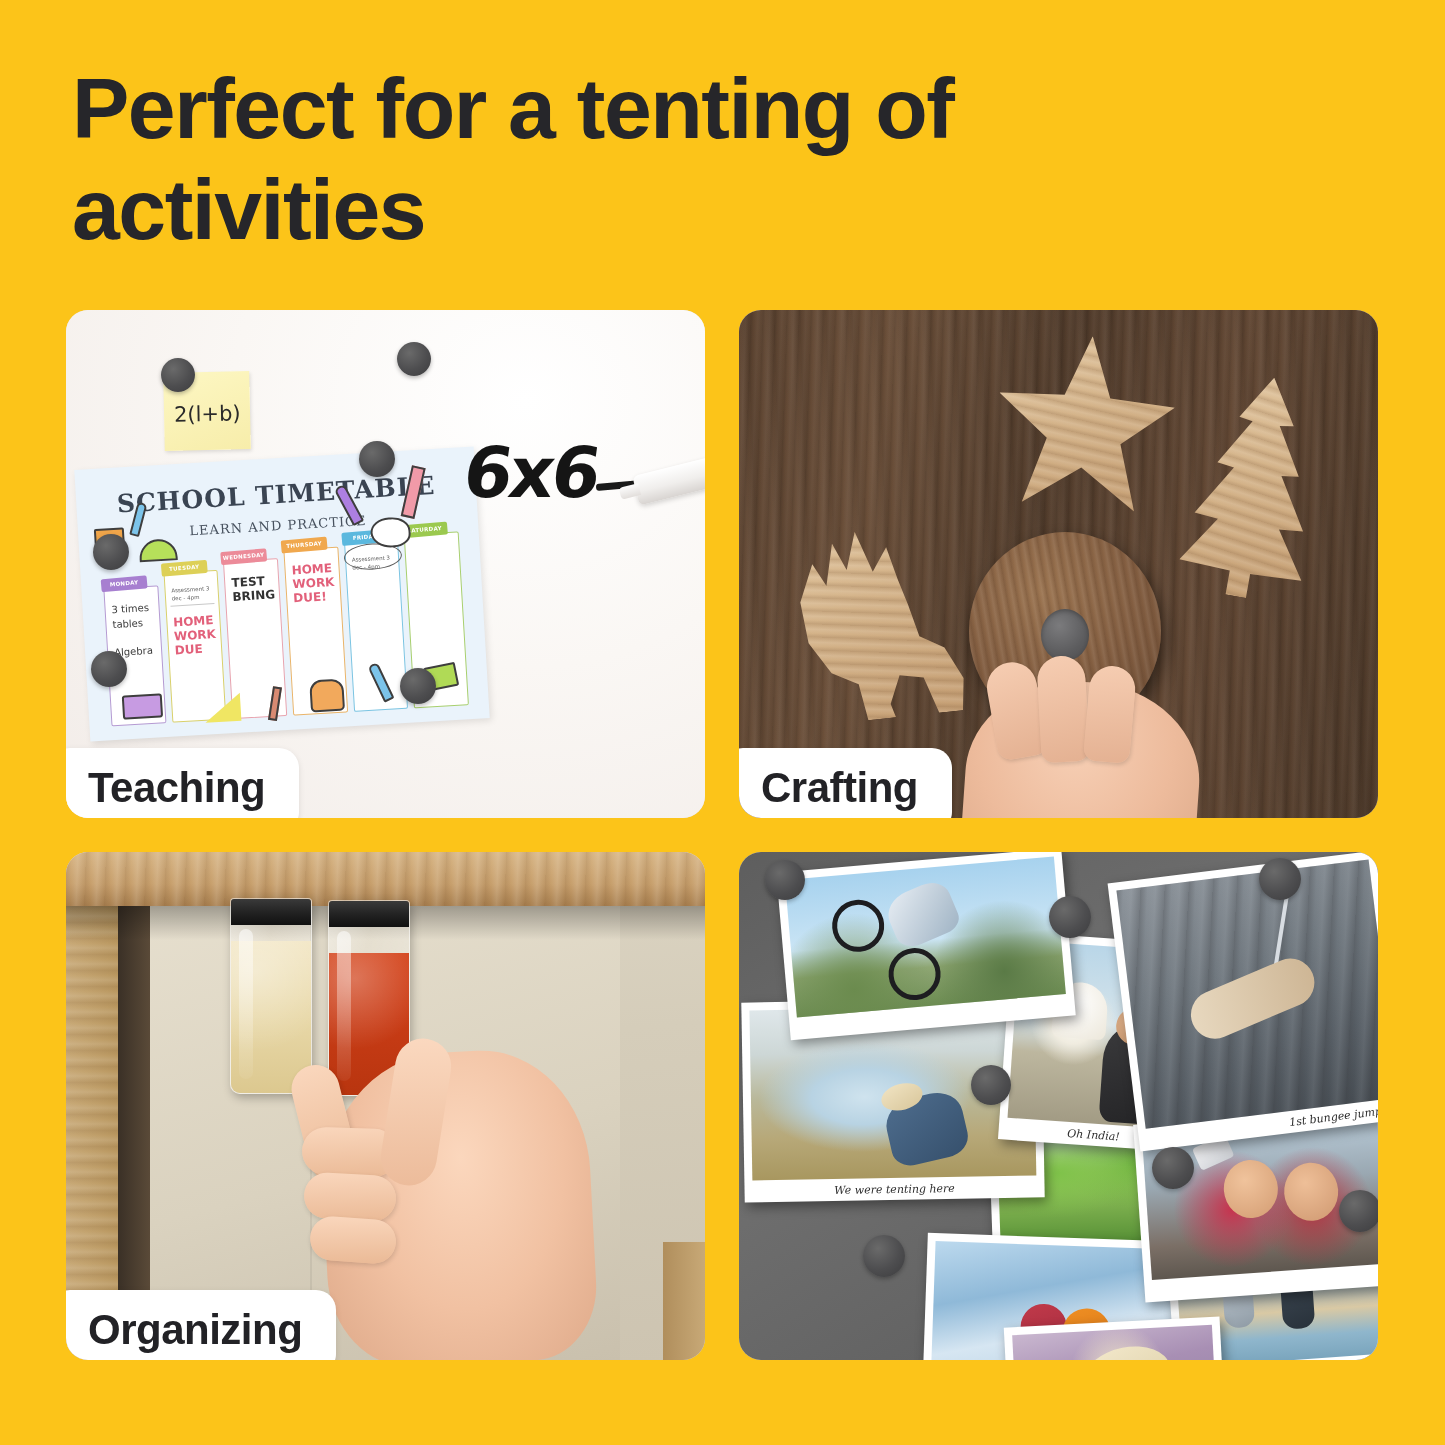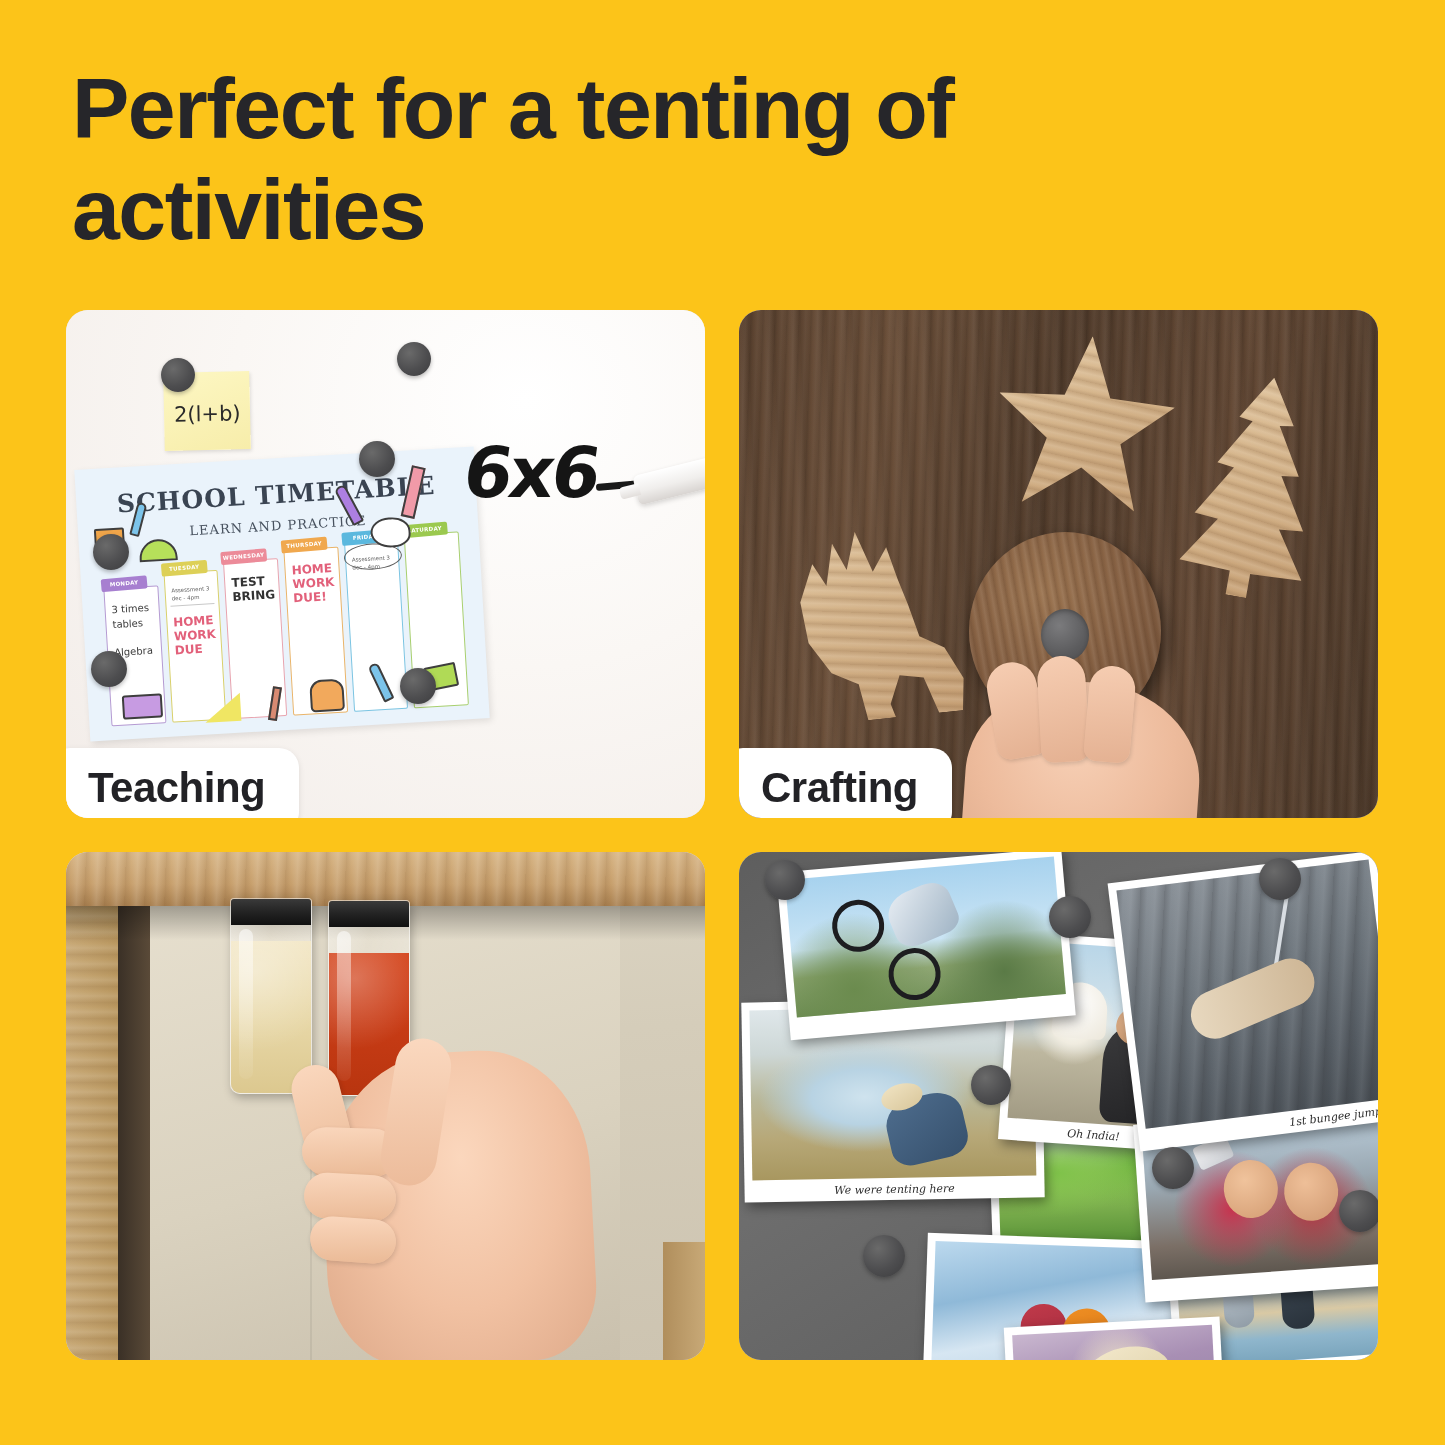--- a/index.html
+++ b/index.html
@@ -814,20 +814,21 @@
       </div>
 
       <div class="hand-org"></div>
       <div class="ofing of1"></div>
       <div class="ofing of2"></div>
       <div class="ofing of3"></div>
       <div class="ofing of4"></div>
       <div class="thumb-org"></div>
     </div>
 
+    <div class="chip">Organizing</div>
   </div>
 
   <div class="panel">
     <div class="scene wall">
 
       <div class="photo p-lake">
         <div class="img">
           <div class="subj"></div>
           <div class="hat"></div>
         </div>

